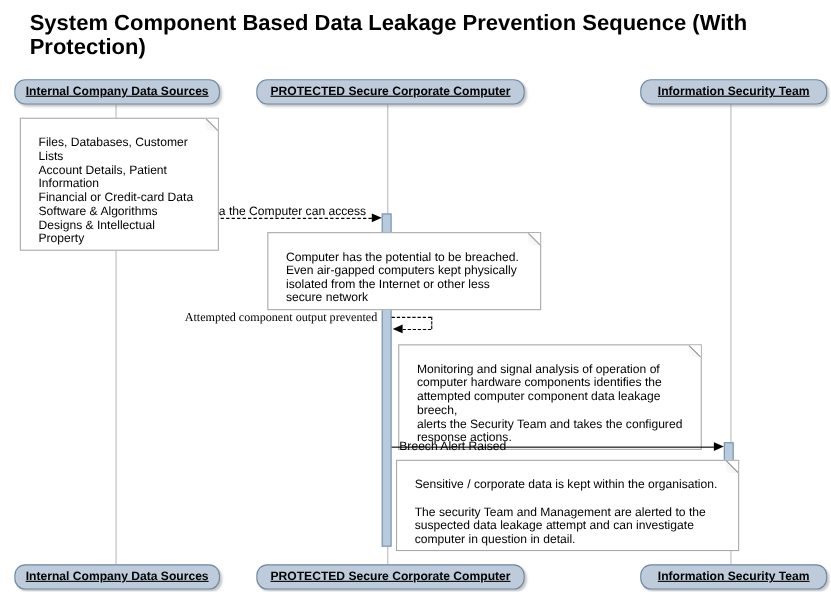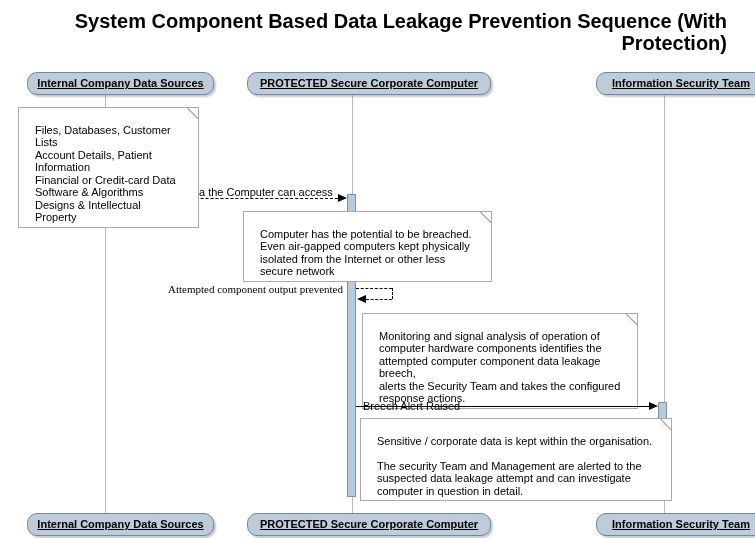--- a/index.html
+++ b/index.html
@@ -1,29 +1,29 @@
 <!DOCTYPE html>
 <html><head>
 <meta charset="utf-8">
 <style>
   html,body{margin:0;padding:0;background:#fff;}
   #stage{
     position:relative;width:755px;height:538px;background:#ffffff;
     font-family:"Liberation Sans",sans-serif;color:#000;overflow:hidden;
   }
   .title{
-    position:absolute;top:10px;left:27px;width:700px;text-align:right;
+    position:absolute;top:10px;left:27px;width:700px;text-align:left;
     font-size:20px;font-weight:bold;line-height:22px;
   }
   .participant{
     position:absolute;height:23px;box-sizing:border-box;
     background:#bdcbdb;border:1.4px solid #6e89a3;border-radius:10px;
     box-shadow:2px 2px 2px rgba(130,130,130,0.45);
     text-align:center;font-size:11px;font-weight:bold;
-    text-decoration:underline;line-height:20px;white-space:nowrap;overflow:hidden;margin-left:14px;
+    text-decoration:underline;line-height:20px;white-space:nowrap;overflow:hidden;
   }
   .p-top-left{left:13px;top:72px;width:187px;}
   .p-top-mid{left:233px;top:72px;width:244px;}
   .p-top-right{left:582px;top:72px;width:170px;}
   .p-bot-left{left:13px;top:513px;width:187px;}
   .p-bot-mid{left:233px;top:513px;width:244px;}
   .p-bot-right{left:582px;top:513px;width:170px;}
   .lifeline{position:absolute;top:95px;height:418px;width:0;border-left:1px solid #bbbbbb;}
   .ll-left{left:105px;}
   .ll-mid{left:352px;}

